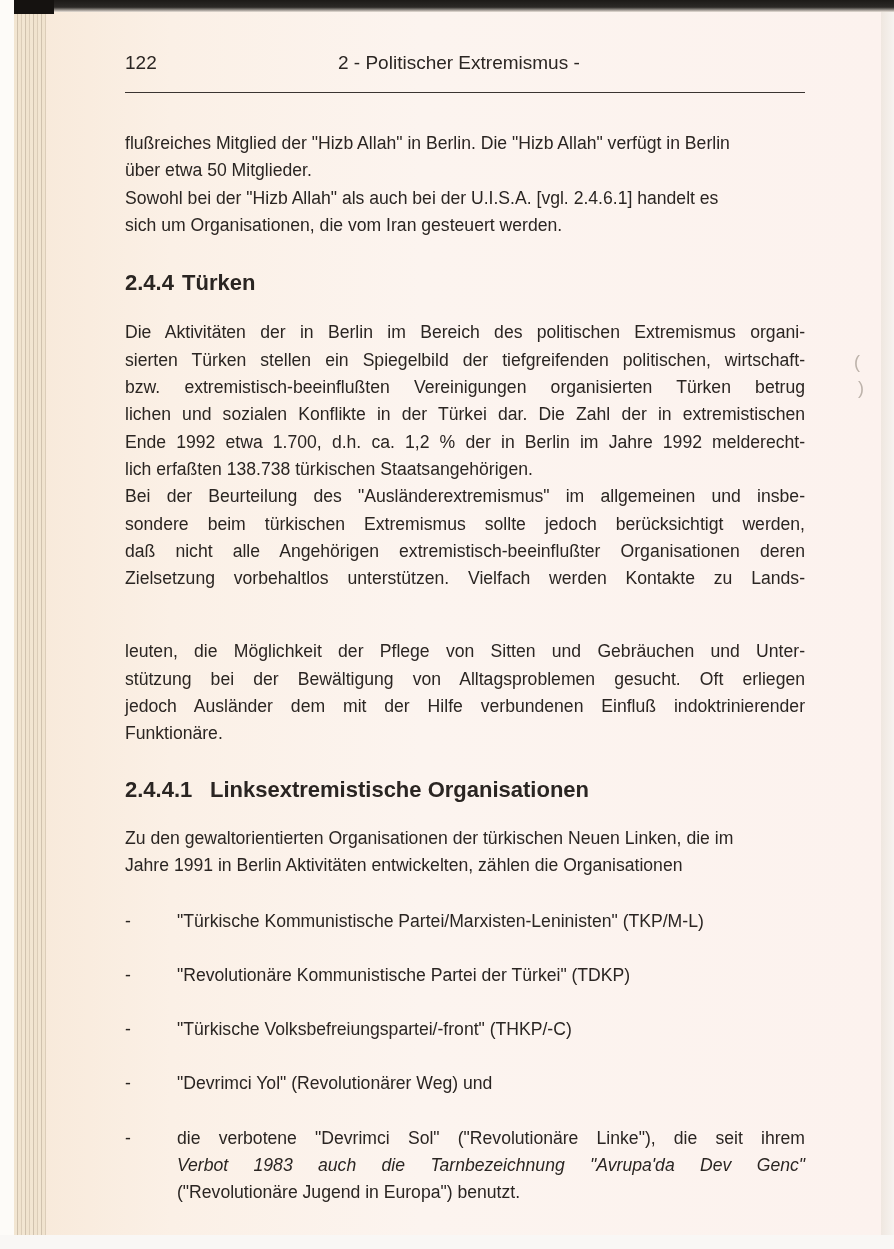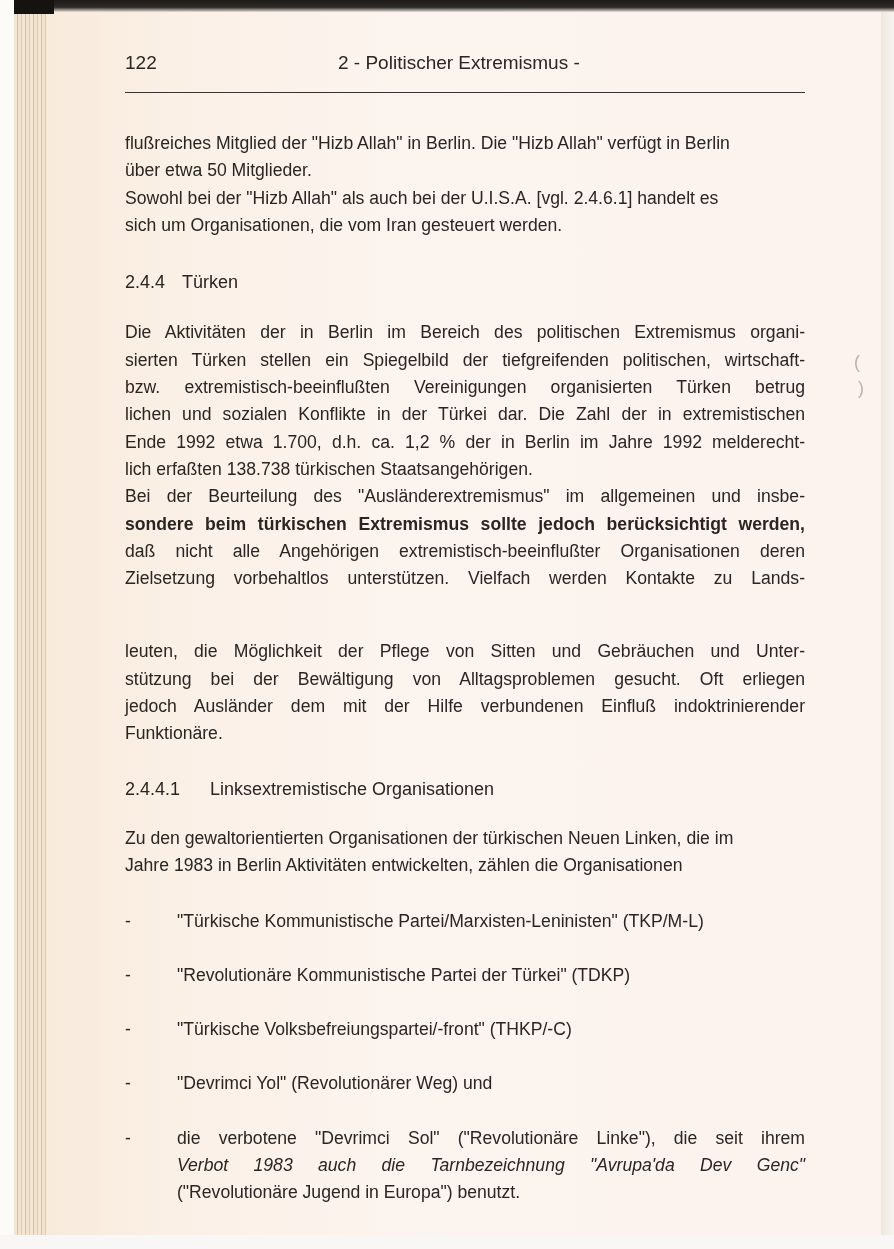--- a/index.html
+++ b/index.html
@@ -96,22 +96,22 @@
       line-height: 27.3px;
     }
     .para {
       margin: 0;
     }
     .justify {
       text-align: justify;
       text-align-last: left;
     }
     .heading {
-      font-weight: normal;
-      font-size: 18px;
+      font-weight: bold;
+      font-size: 22px;
       margin: 0;
     }
     .heading .num {
       display: inline-block;
       width: 57px;
     }
     .heading-2 .num {
       width: 85px;
     }
 
@@ -174,36 +174,36 @@
     <span style="display:block;text-align-last:justify;">Die Aktivitäten der in Berlin im Bereich des politischen Extremismus organi-</span>
     <span style="display:block;text-align-last:justify;">sierten Türken stellen ein Spiegelbild der tiefgreifenden politischen, wirtschaft-</span>
     <span style="display:block;text-align-last:justify;">bzw. extremistisch-beeinflußten Vereinigungen organisierten Türken betrug</span>
     <span style="display:block;text-align-last:justify;">lichen und sozialen Konflikte in der Türkei dar. Die Zahl der in extremistischen</span>
     <span style="display:block;text-align-last:justify;">Ende 1992 etwa 1.700, d.h. ca. 1,2 % der in Berlin im Jahre 1992 melderecht-</span>
     <span style="display:block;">lich erfaßten 138.738 türkischen Staatsangehörigen.</span>
   </p>
 
   <p class="para">
     <span style="display:block;text-align:justify;text-align-last:justify;">Bei der Beurteilung des "Ausländerextremismus" im allgemeinen und insbe-</span>
-    <span style="display:block;text-align:justify;text-align-last:justify;font-weight:bold;">sondere beim türkischen Extremismus sollte jedoch berücksichtigt werden,</span>
+    <span style="display:block;text-align:justify;text-align-last:justify;">sondere beim türkischen Extremismus sollte jedoch berücksichtigt werden,</span>
     <span style="display:block;text-align:justify;text-align-last:justify;">daß nicht alle Angehörigen extremistisch-beeinflußter Organisationen deren</span>
     <span style="display:block;text-align:justify;text-align-last:justify;">Zielsetzung vorbehaltlos unterstützen. Vielfach werden Kontakte zu Lands-</span>
     <span style="display:block;text-align:justify;text-align-last:justify;margin-top:46px;">leuten, die Möglichkeit der Pflege von Sitten und Gebräuchen und Unter-</span>
     <span style="display:block;text-align:justify;text-align-last:justify;">stützung bei der Bewältigung von Alltagsproblemen gesucht. Oft erliegen</span>
     <span style="display:block;text-align:justify;text-align-last:justify;">jedoch Ausländer dem mit der Hilfe verbundenen Einfluß indoktrinierender</span>
     <span style="display:block;">Funktionäre.</span>
   </p>
 
   <h3 class="heading heading-2" style="margin-top:28px; margin-bottom:22px;">
     <span class="num">2.4.4.1</span><span>Linksextremistische Organisationen</span>
   </h3>
 
   <p class="para">
     <span style="display:block;">Zu den gewaltorientierten Organisationen der türkischen Neuen Linken, die im</span>
-    <span style="display:block;">Jahre 1983 in Berlin Aktivitäten entwickelten, zählen die Organisationen</span>
+    <span style="display:block;">Jahre 1991 in Berlin Aktivitäten entwickelten, zählen die Organisationen</span>
   </p>
 
   <ul class="list" style="margin-top:28px;">
     <li class="list-item" style="margin-bottom:27px;">
       <span class="dash">-</span>
       <span>"Türkische Kommunistische Partei/Marxisten-Leninisten" (TKP/M-L)</span>
     </li>
     <li class="list-item" style="margin-bottom:27px;">
       <span class="dash">-</span>
       <span>"Revolutionäre Kommunistische Partei der Türkei" (TDKP)</span>

